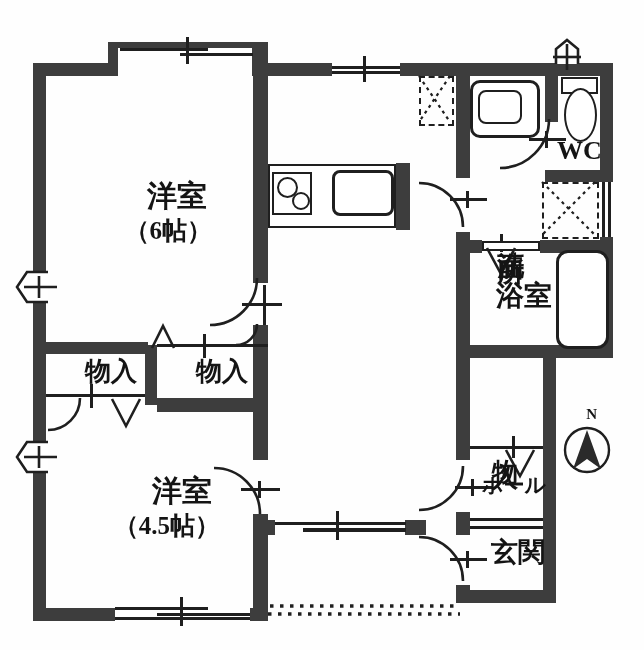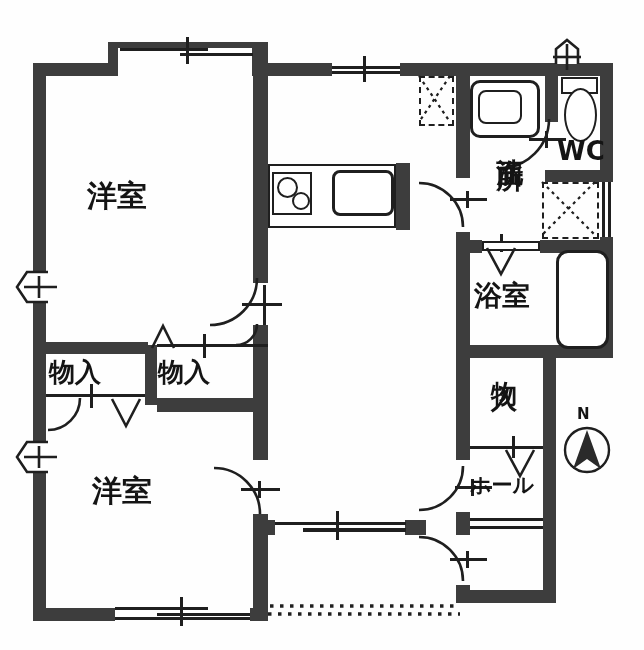--- a/index.html
+++ b/index.html
@@ -2,21 +2,21 @@
 <html><head>
 <meta charset="utf-8">
 <style>
   html,body{margin:0;padding:0;background:#fff;}
   #plan{
     position:relative;width:644px;height:650px;background:#fefefe;overflow:hidden;
     font-family:"DejaVu Sans","Liberation Sans",sans-serif;color:#141414;
   }
   .w{position:absolute;background:#3d3d3d;}            
   .ln{position:absolute;background:#1f1f1f;}           
-  .lbl{position:absolute;font-weight:700;text-align:left;line-height:1.1;white-space:nowrap;}
+  .lbl{position:absolute;font-weight:700;text-align:right;line-height:1.1;white-space:nowrap;font-family:Liberation Serif, serif;}
   .vtext{writing-mode:vertical-rl;text-orientation:upright;letter-spacing:3px;}
   .dash{position:absolute;border:2px dashed #1f1f1f;background:transparent;}
   .fix{position:absolute;border:2px solid #1f1f1f;background:#fff;}
   svg{position:absolute;left:0;top:0;}
 </style>
 </head>
 <body>
 
 <div id="plan">
 
@@ -147,27 +147,30 @@
         <line x1="270" y1="606" x2="460" y2="606"></line>
         <line x1="268" y1="614" x2="460" y2="614"></line>
       </g>
 
       <circle cx="587" cy="450" r="22" stroke-width="2.4"></circle>
       <polygon points="587,430 573,469 587,459 601,469" fill="#2a2a2a" stroke="none"></polygon>
     </g>
   </svg>
 
   <div class="lbl" style="left:87px;top:179px;width:120px;font-size:30px">洋室</div>
+  <div class="lbl" style="left:82px;top:217px;width:130px;font-size:25px">（6帖）</div>
 
 
   <div class="lbl" style="left:92px;top:474px;width:120px;font-size:30px">洋室</div>
+  <div class="lbl" style="left:85px;top:512px;width:135px;font-size:25px">（4.5帖）</div>
 
   <div class="lbl" style="left:49px;top:358px;width:88px;font-size:26px">物入</div>
   <div class="lbl" style="left:158px;top:358px;width:90px;font-size:26px">物入</div>
   <div class="lbl vtext" style="left:490px;top:360px;height:84px;font-size:26px">物入</div>
 
   <div class="lbl vtext" style="left:495px;top:137px;height:102px;font-size:27px">洗面所</div>
   <div class="lbl" style="left:557px;top:137px;width:44px;font-size:26px">WC</div>
   <div class="lbl" style="left:474px;top:281px;width:78px;font-size:28px">浴室</div>
   <div class="lbl" style="left:470px;top:474px;width:76px;font-size:21px">ホール</div>
+  <div class="lbl" style="left:481px;top:538px;width:64px;font-size:27px">玄関</div>
 
   <div class="lbl" style="left:577px;top:406px;width:20px;font-size:15px">N</div>
 </div>
 
 </body></html>

